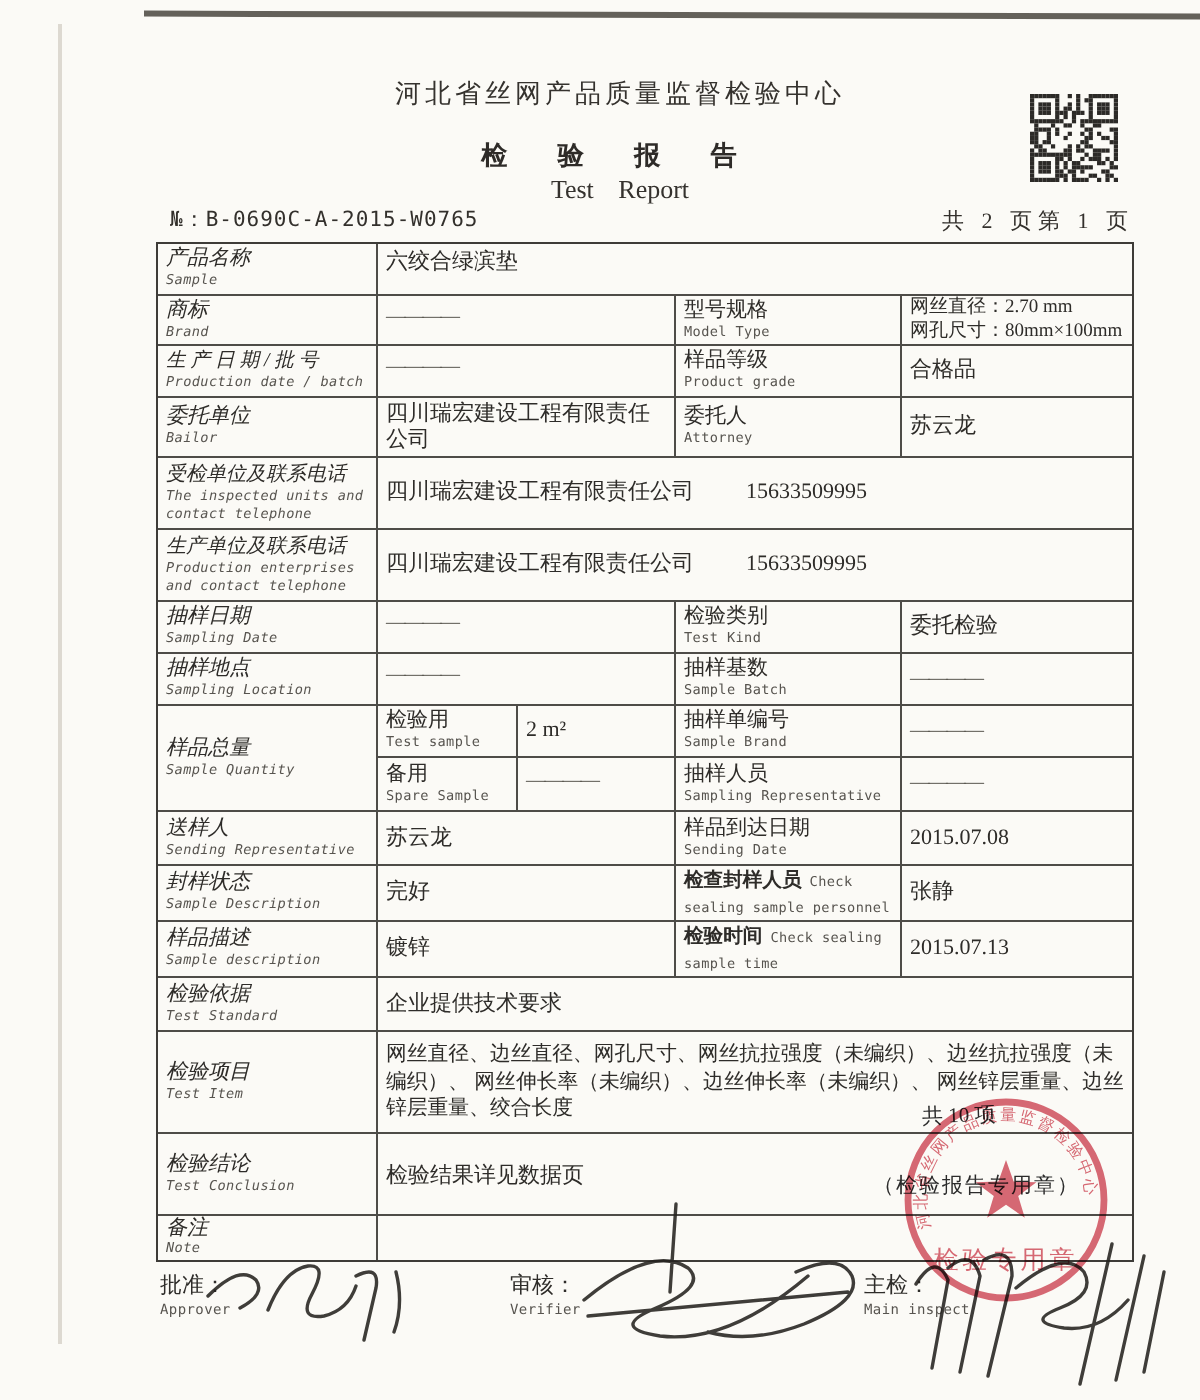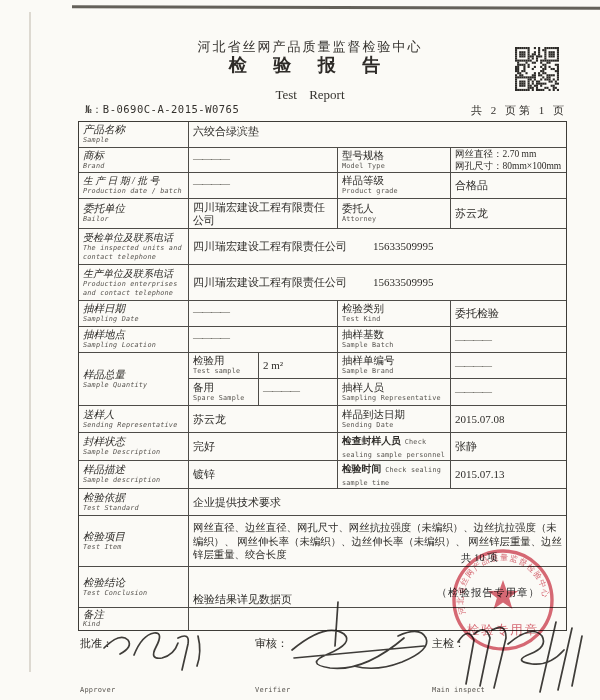--- a/index.html
+++ b/index.html
@@ -4,21 +4,21 @@
 <style>
   html,body{margin:0;padding:0;}
   body{width:600px;height:700px;background:#e9e7e2;font-family:"Liberation Serif","DejaVu Serif",serif;}
   #page{position:relative;width:600px;height:700px;background:#fbfaf6;overflow:hidden;color:#2b2b2b;}
   
   .scan-top-line{position:absolute;left:72px;top:6px;width:528px;height:2.5px;background:#49453e;transform:rotate(.15deg);opacity:.85;}
   .scan-left-line{position:absolute;left:29px;top:12px;width:1.5px;height:660px;background:#ddd9d1;}
   
   .hdr{position:absolute;left:20px;width:580px;text-align:center;}
   .org{top:38px;font-size:13px;letter-spacing:2px;color:#35322e;}
-  .title{top:53px;font-size:18px;letter-spacing:11px;font-weight:600;color:#2e2b28;}
+  .title{top:69px;font-size:13px;letter-spacing:11px;font-weight:600;color:#2e2b28;}
   .subtitle{top:87px;font-size:13px;word-spacing:9px;color:#35322e;}
   .repno{position:absolute;left:85px;top:103px;font-size:10.5px;font-family:"DejaVu Sans Mono",monospace;letter-spacing:.5px;color:#33302c;}
   .pageinfo{position:absolute;left:455px;top:103px;width:112px;font-size:11px;letter-spacing:3px;color:#33302c;text-align:right;}
   
   #tbl{position:absolute;left:78px;top:121px;width:487px;border:1.5px solid #3e3c38;box-sizing:content-box;background:transparent;}
   .row{display:flex;border-bottom:1px solid #4e4c48;box-sizing:border-box;}
   .row:last-child{border-bottom:none;}
   .cell{border-right:1px solid #4e4c48;box-sizing:border-box;padding:1px 4px;overflow:hidden;display:flex;flex-direction:column;justify-content:center;}
   .last{border-right:none!important;}
   .w1{width:110px;font-style:italic;} .w2{width:149px;} .w3{width:113px;} .w4{width:115px;}
@@ -33,21 +33,21 @@
   .inline-sub .zh{display:inline;white-space:normal;font-size:9.8px;font-weight:bold;}
   .inline-sub .en{display:inline;}
   .titem{font-size:10.4px;line-height:13.5px;color:#2e2c29;}
   .count-note{position:absolute;right:68px;bottom:1px;font-size:10.5px;transform:rotate(-2deg);}
   .seal-note{position:absolute;right:26px;top:19px;font-size:10.5px;letter-spacing:1px;}
   .issue-date{position:absolute;right:8px;top:32px;font-size:10.5px;letter-spacing:1px;margin-top:24px;}
   .rel{position:relative;}
   
   .sig{position:absolute;top:633px;}
   .sig .zh{font-size:11px;}
-  .sig .en{font-size:7px;margin-top:35px;}
+  .sig .en{font-size:7px;}
   #sig-approve{left:80px;} #sig-verify{left:255px;} #sig-main{left:432px;}
   
   #overlay{position:absolute;left:0;top:0;pointer-events:none;}
   .stamp-layer{mix-blend-mode:multiply;}
 </style>
 </head>
 <body>
 
 <div id="page">
   <div class="scan-top-line"></div>
@@ -288,31 +288,31 @@
         <div class="titem">网丝直径、边丝直径、网孔尺寸、网丝抗拉强度（未编织）、边丝抗拉强度（未编织）、 网丝伸长率（未编织）、边丝伸长率（未编织）、 网丝锌层重量、边丝锌层重量、绞合长度</div>
         <div class="count-note">共 10 项</div>
       </div>
     </div>
 
     <div class="row" style="height:41px">
       <div class="cell w1">
         <div class="zh">检验结论</div>
         <div class="en">Test Conclusion</div>
       </div>
-      <div class="cell wfull last rel" style="justify-content:flex-end;padding-top:3px">
+      <div class="cell wfull last rel" style="justify-content:center;padding-top:3px">
         <div class="val">检验结果详见数据页</div>
         <div class="seal-note">（检验报告专用章）</div>
         <div class="issue-date">签发日期：2015 年 07 月 14 日</div>
       </div>
     </div>
 
     <div class="row" style="height:22px;border-bottom:none">
       <div class="cell w1" style="padding-top:0">
         <div class="zh" style="line-height:11px">备注</div>
-        <div class="en" style="line-height:8px">Kind</div>
+        <div class="en" style="line-height:8px">Note</div>
       </div>
       <div class="cell wfull last">
         <div class="val"></div>
       </div>
     </div>
   </div>
 
   <div class="sig" id="sig-approve">
     <span class="zh">批准：</span>
     <div class="en">Approver</div>

